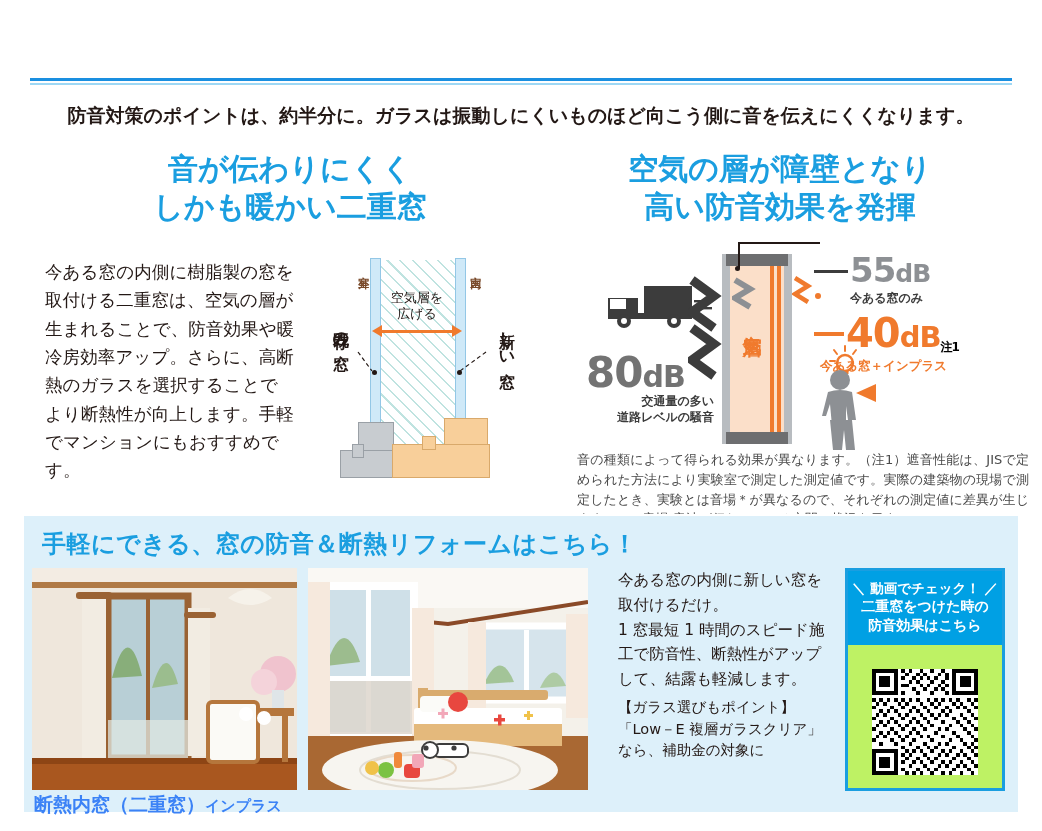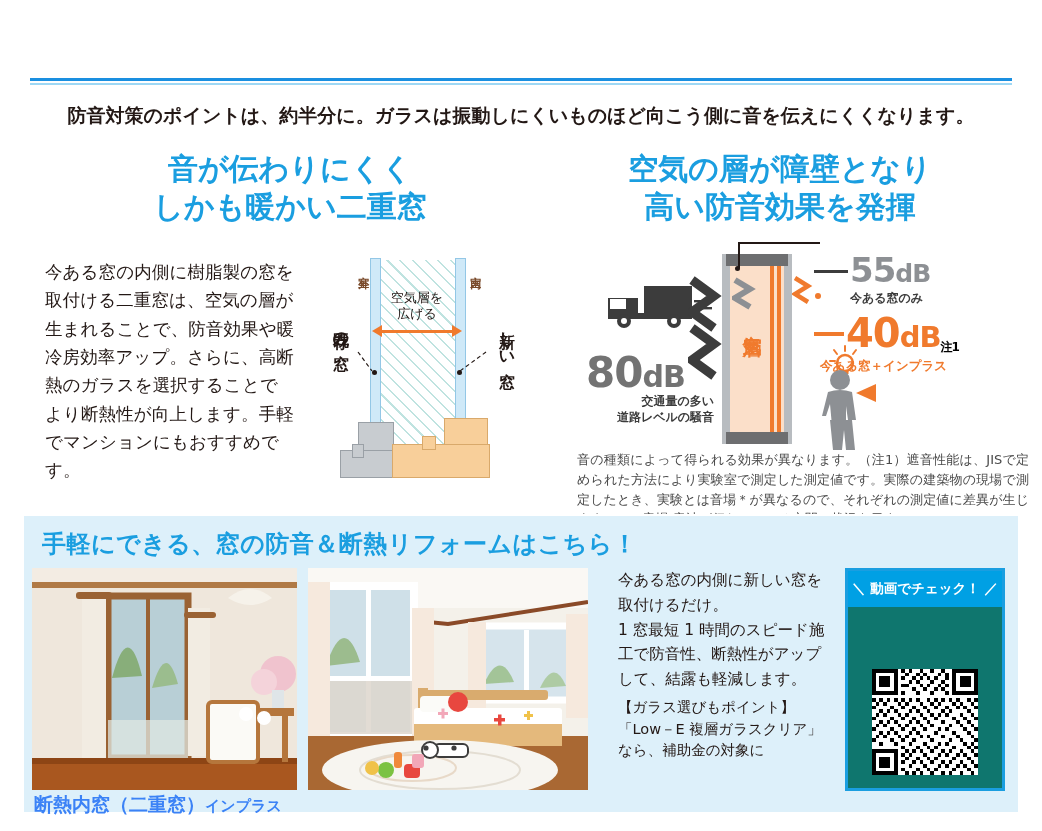--- a/index.html
+++ b/index.html
@@ -116,21 +116,21 @@
   .photo.p1{left:32px;top:568px;width:265px;height:222px;}
   .photo.p2{left:308px;top:568px;width:280px;height:222px;}
 
   .body-right{
     position:absolute;left:610px;top:568px;width:215px;
     color:#231815;font-size:15.5px;line-height:1.6;margin-left:8px;
   }
   .body-right .b2{margin-top:5px;font-size:14.5px;line-height:1.5;}
 
   .qrbox{position:absolute;left:845px;top:568px;width:160px;height:223px;
-    border:3px solid #1a9ee0;box-sizing:border-box;background:#0f766e;}
+    border:3px solid #1a9ee0;box-sizing:border-box;background:#bef264;}
   .qrhead{position:absolute;left:0;top:0;width:154px;background:#00a0e4;color:#fff;
     padding:8px 0 10px;text-align:center;font-size:14px;font-weight:bold;line-height:1.35;}
   .qrhead .t1{font-size:13.5px;}
   .qr{position:absolute;left:24px;top:98px;width:106px;height:106px;}
 
   .caption{position:absolute;left:34px;top:792px;color:#3b82f6;
     font-size:19px;font-weight:bold;white-space:nowrap;}
   .caption .sub{font-size:15px;font-weight:bold;}
 </style>
 </head>
@@ -340,20 +340,22 @@
   <div class="body-right">
     <div style="white-space:pre-line">今ある窓の内側に新しい窓を取付けるだけ。
 1 窓最短 1 時間のスピード施工で防音性、断熱性がアップして、結露も軽減します。</div>
     <div class="b2" style="white-space:pre-line">【ガラス選びもポイント】
 「Low－E 複層ガラスクリア」なら、補助金の対象に</div>
   </div>
 
   <div class="qrbox">
     <div class="qrhead">
       <div class="t1">＼ 動画でチェック！ ／</div>
+      <div style="white-space:pre-line">二重窓をつけた時の
+防音効果はこちら</div>
     </div>
     <svg class="qr" viewBox="0 0 29 29" shape-rendering="crispEdges">
       <rect width="29" height="29" fill="#fff"></rect>
       <g fill="#000">
         <path d="M0 0h7v7H0z"></path>
           <path d="M22 0h7v7h-7z"></path>
           <path d="M0 22h7v7H0z"></path>
       </g>
       <g fill="#fff">
         <path d="M1 1h5v5H1z"></path>

